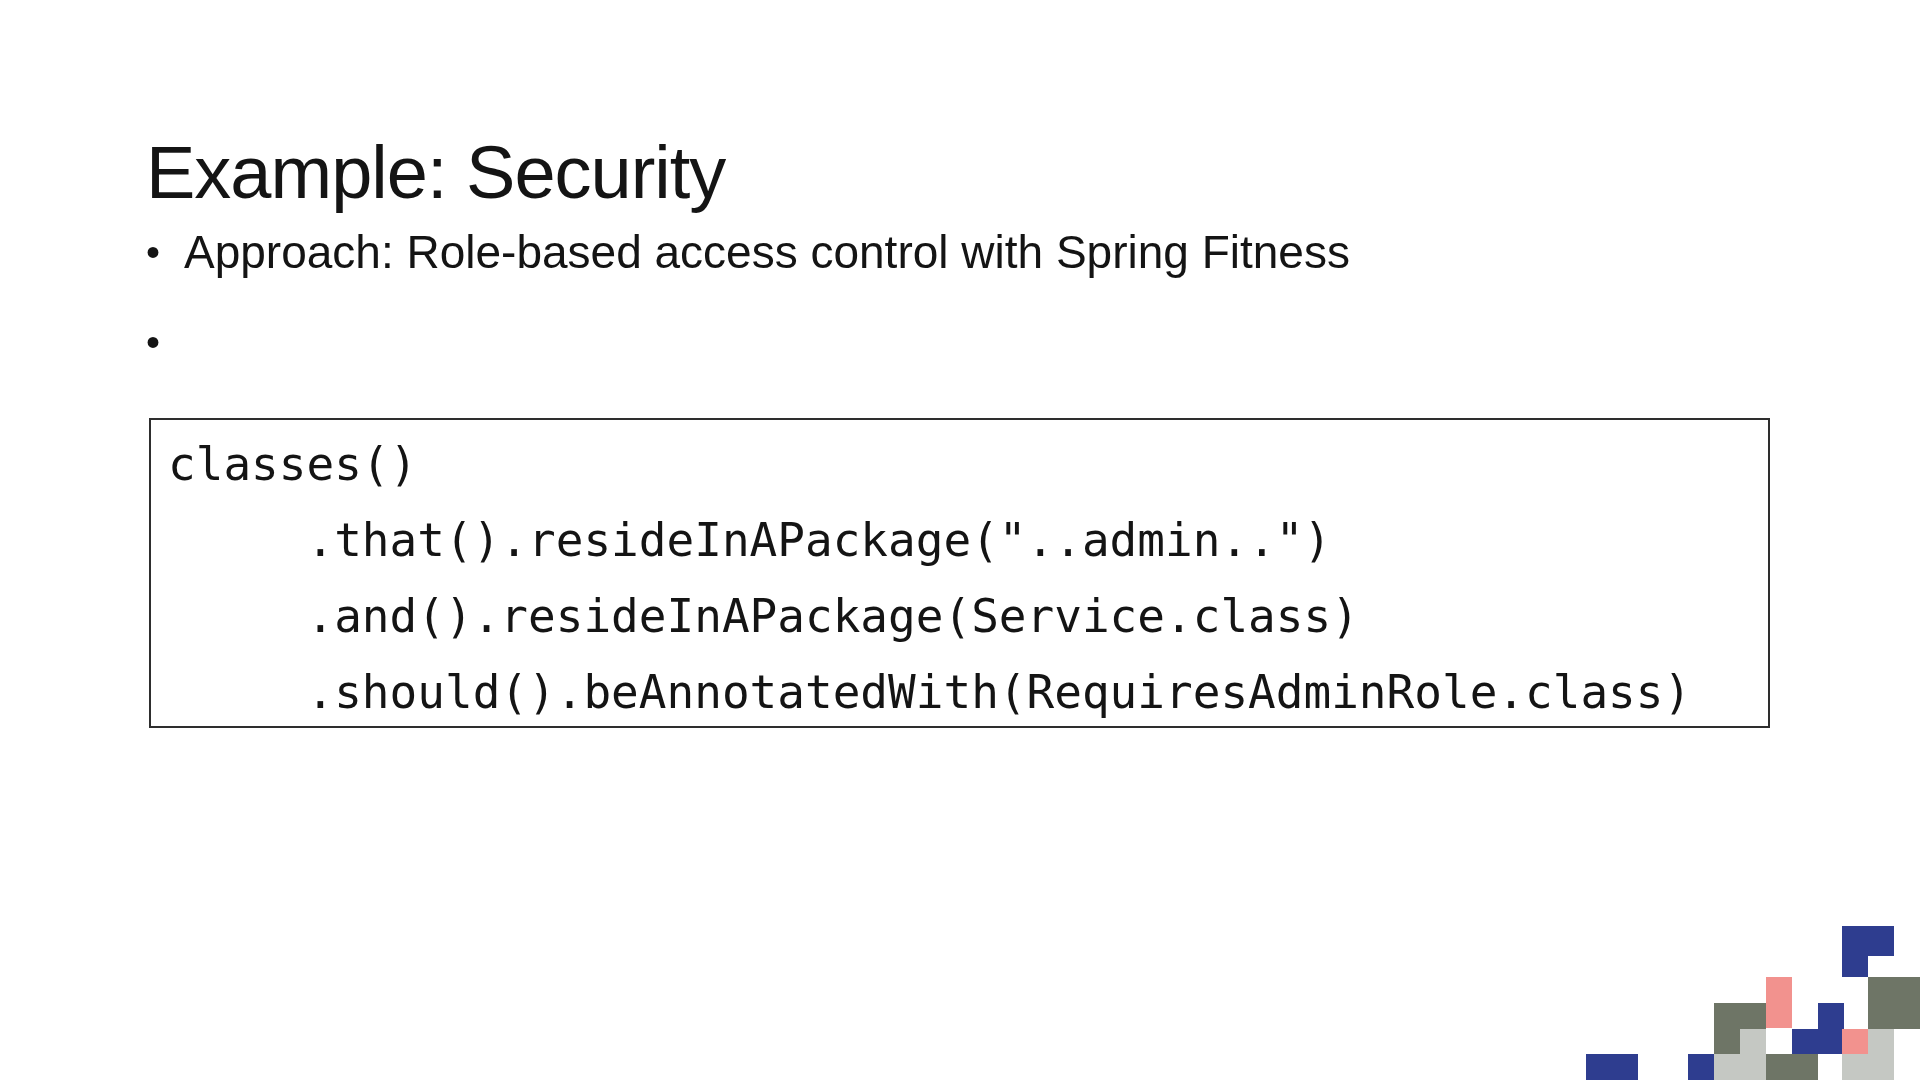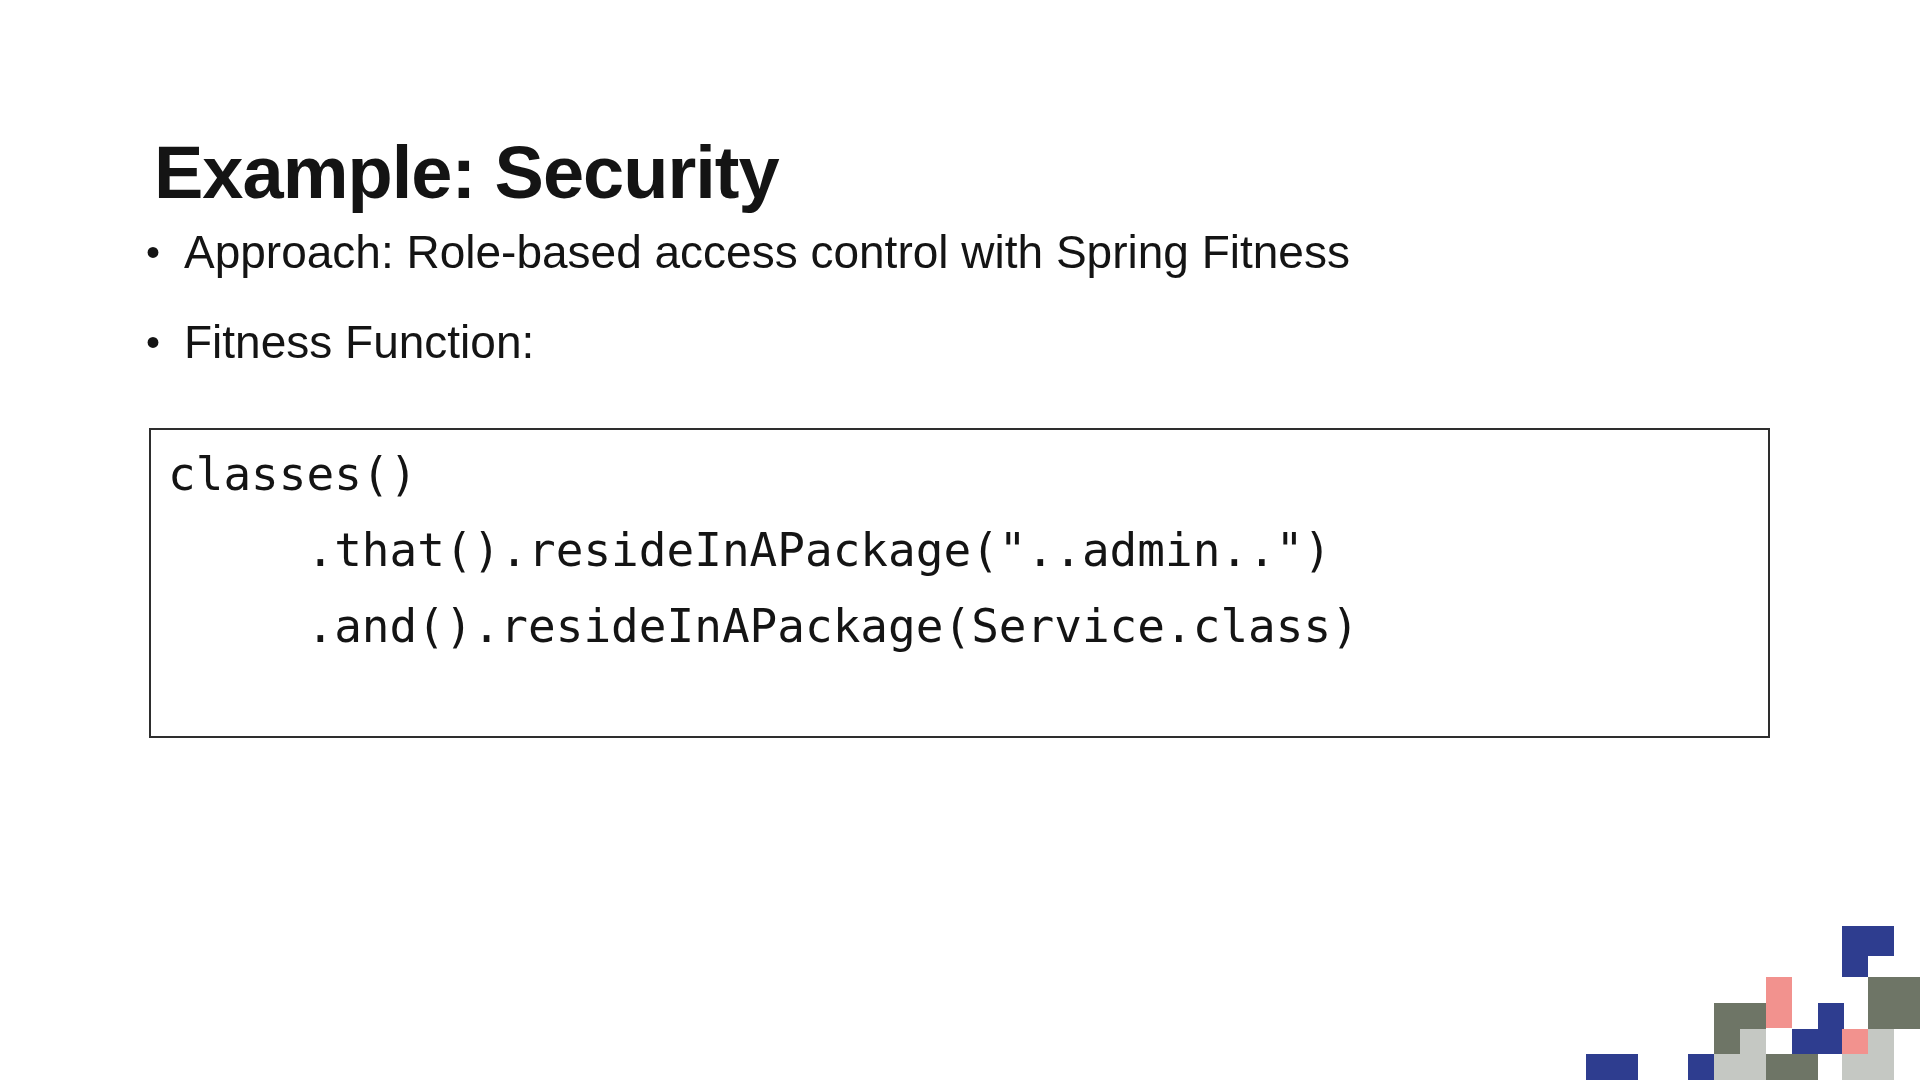--- a/index.html
+++ b/index.html
@@ -15,25 +15,24 @@
     overflow: hidden;
     font-family: "Liberation Sans", sans-serif;
     color: var(--text, #141414);
   }
   .title {
     position: absolute;
     left: 146px;
     top: 80px;
     font-size: 74px;
     line-height: 1.15;
-    font-weight: 700;
+    font-weight: 400;
     letter-spacing: -1px;
     color: var(--text, #141414);
     white-space: nowrap;
-    margin-left: 8px;
   }
   .bullet-list {
     position: absolute;
     left: 146px;
     top: 224px;
     display: flex;
     flex-direction: column;
     gap: 34px;
   }
   .bullet-item {
@@ -44,21 +43,21 @@
     white-space: nowrap;
   }
   .bullet-marker {
     font-size: 40px;
     width: 38px;
     flex: 0 0 38px;
   }
   .code-block {
     position: absolute;
     left: 149px;
-    top: 428px;
+    top: 418px;
     width: 1621px;
     height: 310px;
     box-sizing: border-box;
     border: 2px solid var(--code-border, #2e2e2e);
     background: #ffffff;
     padding: 6px 0 0 17px;
     overflow: hidden;
   }
   .code-line {
     font-family: "DejaVu Sans Mono", monospace;
@@ -86,28 +85,28 @@
 
   <h1 class="title">Example: Security</h1>
 
   <div class="bullet-list">
     <div class="bullet-item">
       <span class="bullet-marker">•</span>
       <span>Approach: Role-based access control with Spring Fitness</span>
     </div>
     <div class="bullet-item">
       <span class="bullet-marker">•</span>
-      <span>Fitness Function:</span>
     </div>
   </div>
 
   <div class="code-block">
     <div class="code-line">classes()</div>
     <div class="code-line">     .that().resideInAPackage("..admin..")</div>
     <div class="code-line">     .and().resideInAPackage(Service.class)</div>
+    <div class="code-line">     .should().beAnnotatedWith(RequiresAdminRole.class)</div>
   </div>
 
   <div class="pixel-decoration">
       <div class="pixel" style="left: 1842px; top: 926px; width: 52px; height: 30px; background: rgb(46, 61, 143);"></div>
       <div class="pixel" style="left: 1842px; top: 956px; width: 26px; height: 21px; background: rgb(46, 61, 143);"></div>
       <div class="pixel" style="left: 1868px; top: 977px; width: 52px; height: 52px; background: rgb(110, 117, 102);"></div>
       <div class="pixel" style="left: 1766px; top: 977px; width: 26px; height: 51px; background: rgb(242, 146, 142);"></div>
       <div class="pixel" style="left: 1714px; top: 1003px; width: 52px; height: 26px; background: rgb(110, 117, 102);"></div>
       <div class="pixel" style="left: 1714px; top: 1029px; width: 26px; height: 25px; background: rgb(110, 117, 102);"></div>
       <div class="pixel" style="left: 1740px; top: 1029px; width: 26px; height: 51px; background: rgb(197, 200, 195);"></div>

